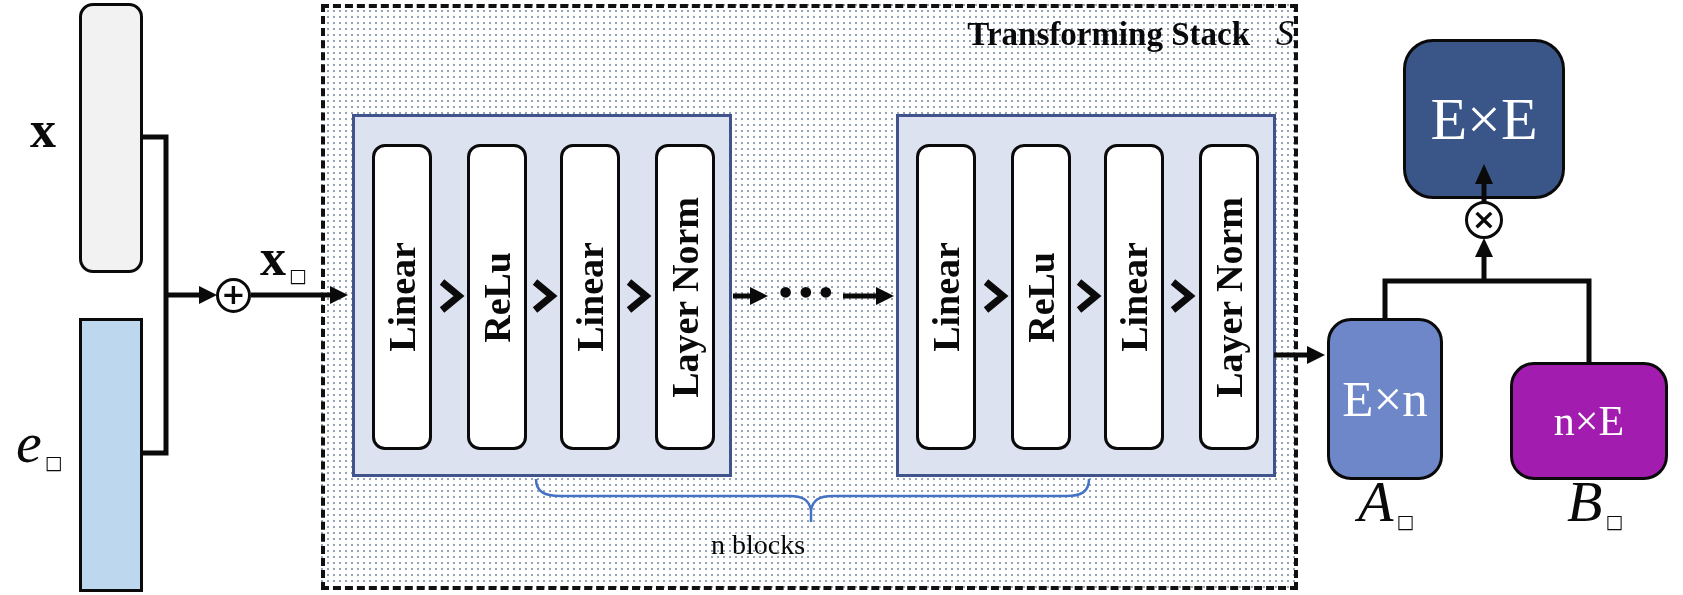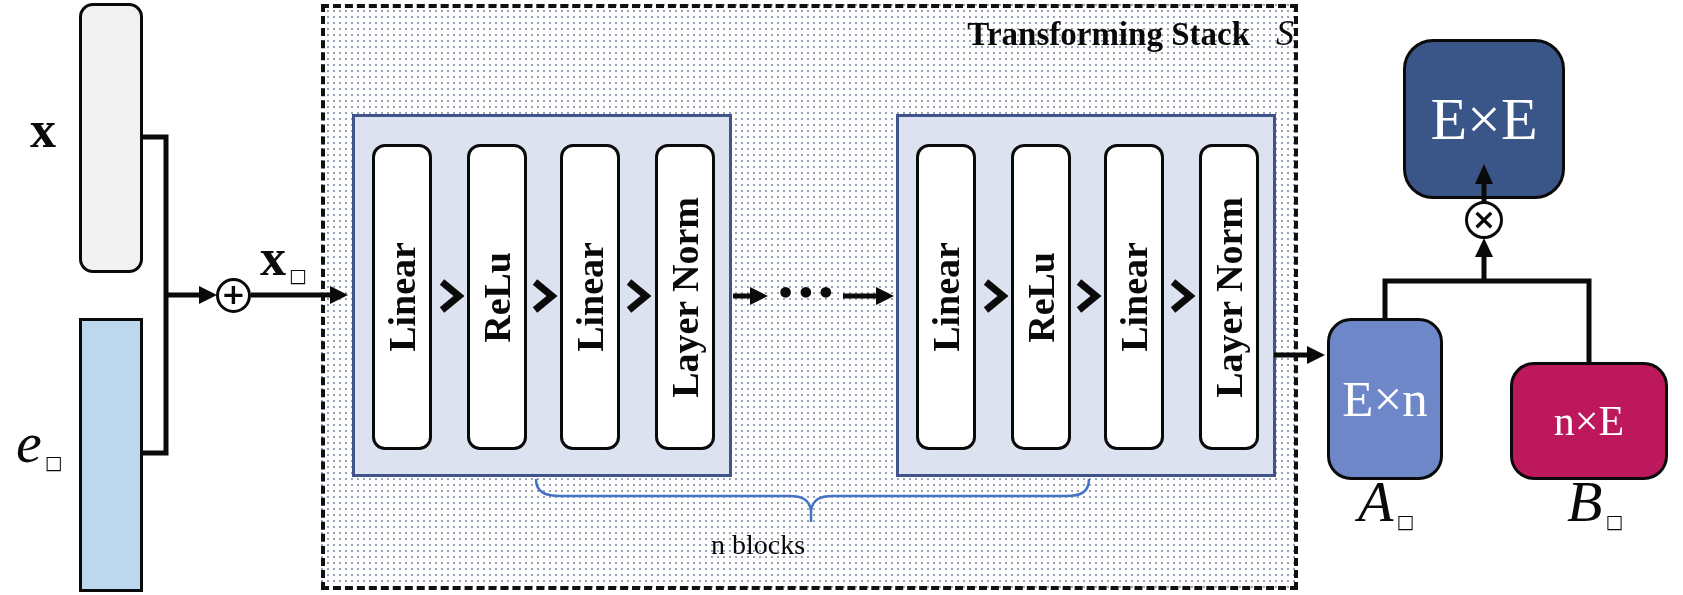--- a/index.html
+++ b/index.html
@@ -162,21 +162,21 @@
   .abox {
     left: 1327px; top: 318px;
     width: 116px; height: 162px;
     background: #6d87c9;
     border-radius: 24px;
     font-size: 51px;
   }
   .bbox {
     left: 1510px; top: 362px;
     width: 158px; height: 118px;
-    background: #be185d;
+    background: #a21caf;
     border-radius: 24px;
     font-size: 42px;
   }
   .wbox {
     left: 1403px; top: 3px;
     width: 162px; height: 160px;
     background: #3a5688;
     border-radius: 30px;
     font-size: 60px;
     margin-top: 36px;

